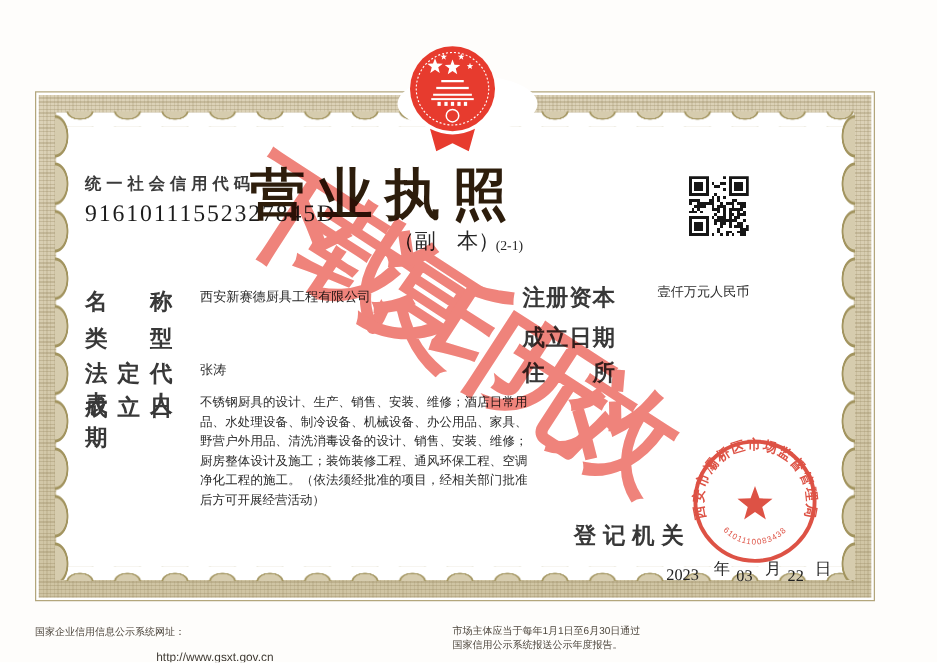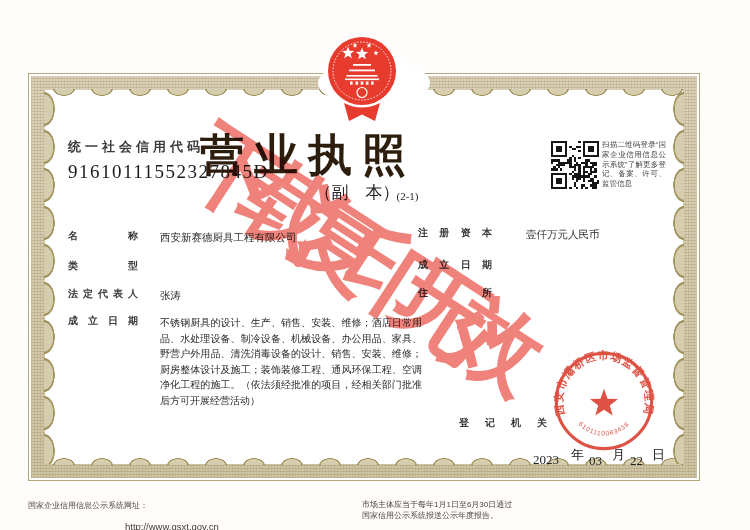--- a/index.html
+++ b/index.html
@@ -37,21 +37,21 @@
      color:#1c1c1c;font-family:"Liberation Serif",serif;}
   .title{position:absolute;left:28px;top:126px;width:560px;text-align:center;
      font-size:44px;font-weight:800;letter-spacing:10px;color:#2d1d0c;}
   .subtitle{position:absolute;left:28px;top:181px;width:680px;text-align:center;
      font-size:17px;color:#262626;font-family:"Liberation Serif",serif;}
   .copy-no{font-size:11px;position:relative;top:2px;left:-3px;}
   .qr{position:absolute;left:551px;top:141px;width:48px;height:48px;}
   .qr-caption{position:absolute;left:602px;top:140px;width:64px;font-size:7.5px;line-height:9.8px;
      color:#3e3e3e;text-align:justify;}
   
-  .flabel{position:absolute;font-size:10px;font-weight:700;color:#383838;
+  .flabel{position:absolute;font-size:18px;font-weight:700;color:#383838;
      text-align:justify;text-align-last:justify;}
   .flabel.l{left:68px;width:70px;}
   .flabel.r{left:418px;width:74px;}
   .fvalue{position:absolute;font-size:10.5px;color:#2a2a2a;font-family:"Liberation Serif",serif;}
   .fvalue.l{left:160px;width:262px;}
   .fvalue.r{left:526px;width:202px;line-height:13.5px;}
   .scope{font-size:10px;line-height:15.6px;width:258px;text-align:justify;}
   .registry{left:459px;width:88px;top:400px;margin-top:16px;}
   
   .date-part{position:absolute;font-size:13px;color:#222;font-family:"Liberation Serif",serif;}
@@ -115,21 +115,20 @@
 
   <div class="title">营业执照</div>
   <div class="subtitle">
     <span>（副　本）</span><span class="copy-no">(2-1)</span>
   </div>
 
   <svg class="qr" id="qr" viewBox="0 0 21 21" shape-rendering="crispEdges">
     <rect x="0" y="0" width="21" height="21" fill="#ffffff"></rect>
     <path id="qr-path" fill="#161616" fill-rule="evenodd" d="M0,0h7v7h-7z M1,1h5v5h-5z M2,2h3v3h-3z M14,0h7v7h-7z M15,1h5v5h-5z M16,2h3v3h-3z M0,14h7v7h-7z M1,15h5v5h-5z M2,16h3v3h-3z M12,0h1v1h-1zM8,2h1v1h-1zM11,2h1v1h-1zM12,2h1v1h-1zM9,3h1v1h-1zM10,3h1v1h-1zM12,4h1v1h-1zM9,6h1v1h-1zM8,7h1v1h-1zM10,7h1v1h-1zM12,7h1v1h-1zM0,8h1v1h-1zM1,8h1v1h-1zM2,8h1v1h-1zM3,8h1v1h-1zM7,8h1v1h-1zM8,8h1v1h-1zM10,8h1v1h-1zM15,8h1v1h-1zM16,8h1v1h-1zM0,9h1v1h-1zM3,9h1v1h-1zM4,9h1v1h-1zM5,9h1v1h-1zM6,9h1v1h-1zM7,9h1v1h-1zM8,9h1v1h-1zM11,9h1v1h-1zM13,9h1v1h-1zM14,9h1v1h-1zM15,9h1v1h-1zM17,9h1v1h-1zM18,9h1v1h-1zM19,9h1v1h-1zM2,10h1v1h-1zM3,10h1v1h-1zM4,10h1v1h-1zM5,10h1v1h-1zM8,10h1v1h-1zM10,10h1v1h-1zM11,10h1v1h-1zM12,10h1v1h-1zM15,10h1v1h-1zM18,10h1v1h-1zM19,10h1v1h-1zM1,11h1v1h-1zM3,11h1v1h-1zM8,11h1v1h-1zM9,11h1v1h-1zM10,11h1v1h-1zM12,11h1v1h-1zM14,11h1v1h-1zM15,11h1v1h-1zM16,11h1v1h-1zM17,11h1v1h-1zM18,11h1v1h-1zM0,12h1v1h-1zM1,12h1v1h-1zM2,12h1v1h-1zM4,12h1v1h-1zM10,12h1v1h-1zM12,12h1v1h-1zM14,12h1v1h-1zM17,12h1v1h-1zM19,12h1v1h-1zM9,13h1v1h-1zM12,13h1v1h-1zM14,13h1v1h-1zM15,13h1v1h-1zM17,13h1v1h-1zM18,13h1v1h-1zM19,13h1v1h-1zM8,14h1v1h-1zM10,14h1v1h-1zM11,14h1v1h-1zM12,14h1v1h-1zM14,14h1v1h-1zM16,14h1v1h-1zM17,14h1v1h-1zM9,15h1v1h-1zM10,15h1v1h-1zM11,15h1v1h-1zM12,15h1v1h-1zM13,15h1v1h-1zM14,15h1v1h-1zM15,15h1v1h-1zM16,15h1v1h-1zM19,15h1v1h-1zM9,16h1v1h-1zM11,16h1v1h-1zM12,16h1v1h-1zM14,16h1v1h-1zM17,16h1v1h-1zM18,16h1v1h-1zM11,17h1v1h-1zM14,17h1v1h-1zM16,17h1v1h-1zM17,17h1v1h-1zM18,17h1v1h-1zM20,17h1v1h-1zM10,18h1v1h-1zM18,18h1v1h-1zM19,18h1v1h-1zM20,18h1v1h-1zM10,19h1v1h-1zM13,19h1v1h-1zM14,19h1v1h-1zM17,19h1v1h-1zM18,19h1v1h-1zM19,19h1v1h-1zM8,20h1v1h-1zM11,20h1v1h-1zM13,20h1v1h-1zM15,20h1v1h-1zM18,20h1v1h-1zM19,20h1v1h-1z"></path>
   </svg>
-  <div class="qr-caption">扫描二维码登录“国家企业信用信息公示系统”了解更多登记、备案、许可、监管信息</div>
 
   <div class="flabel l" style="top:229px">名称</div>
   <div class="fvalue l" style="top:231px">西安新赛德厨具工程有限公司</div>
 
   <div class="flabel l" style="top:259px">类型</div>
 
   <div class="flabel l" style="top:287px">法定代表人</div>
   <div class="fvalue l" style="top:289px">张涛</div>
 
   <div class="flabel l" style="top:314px">成立日期</div>

